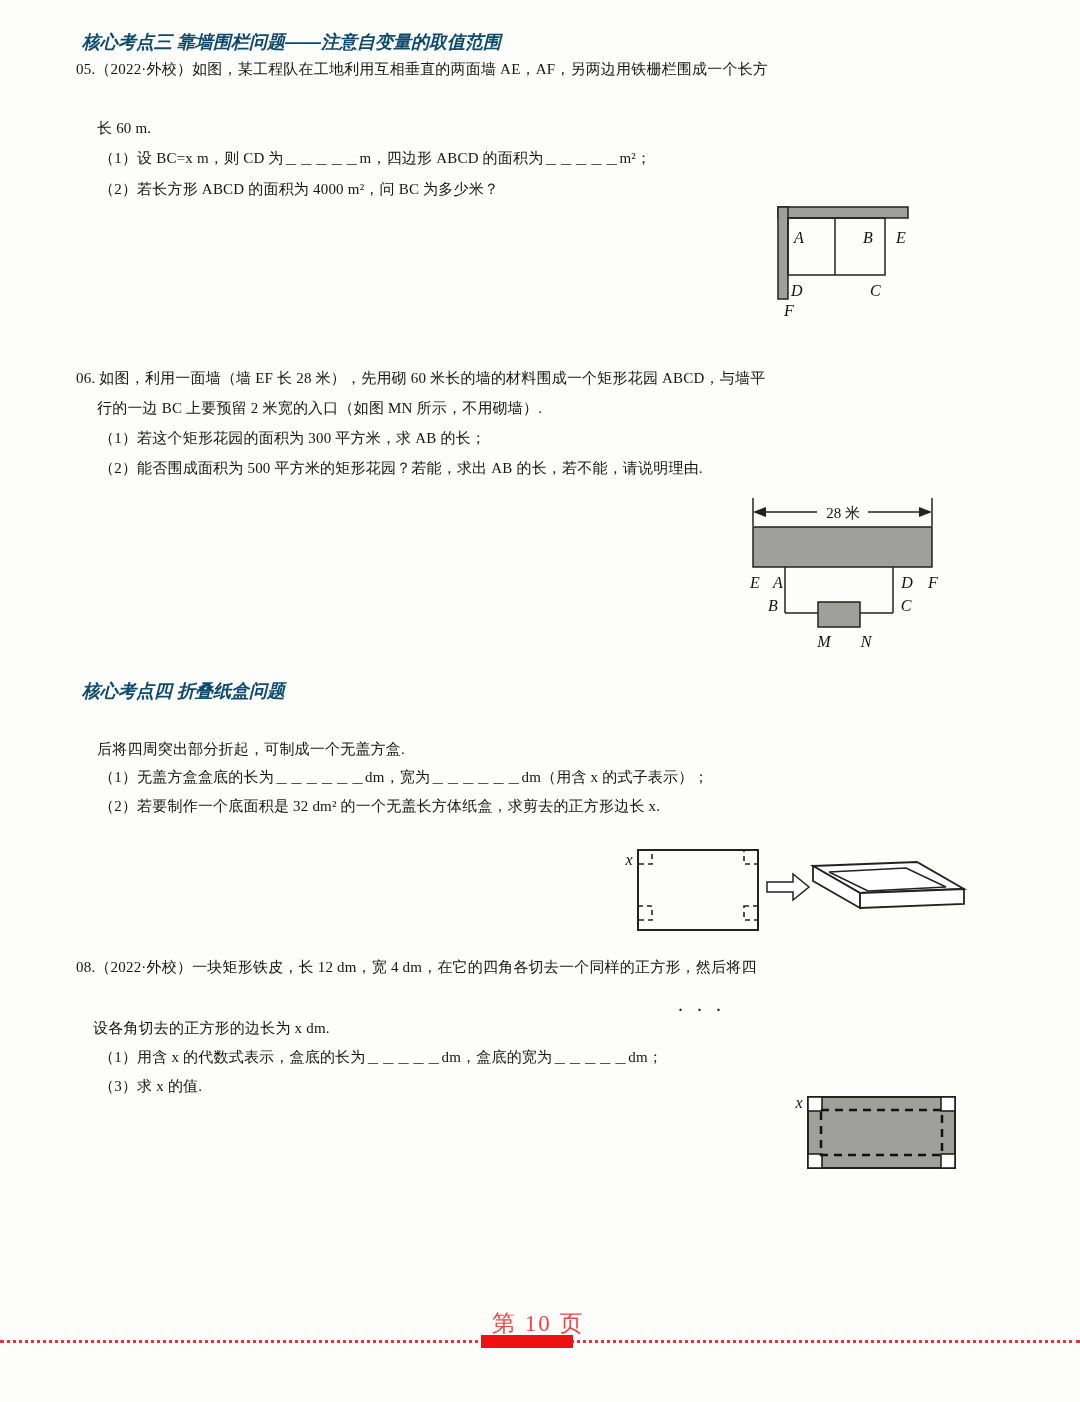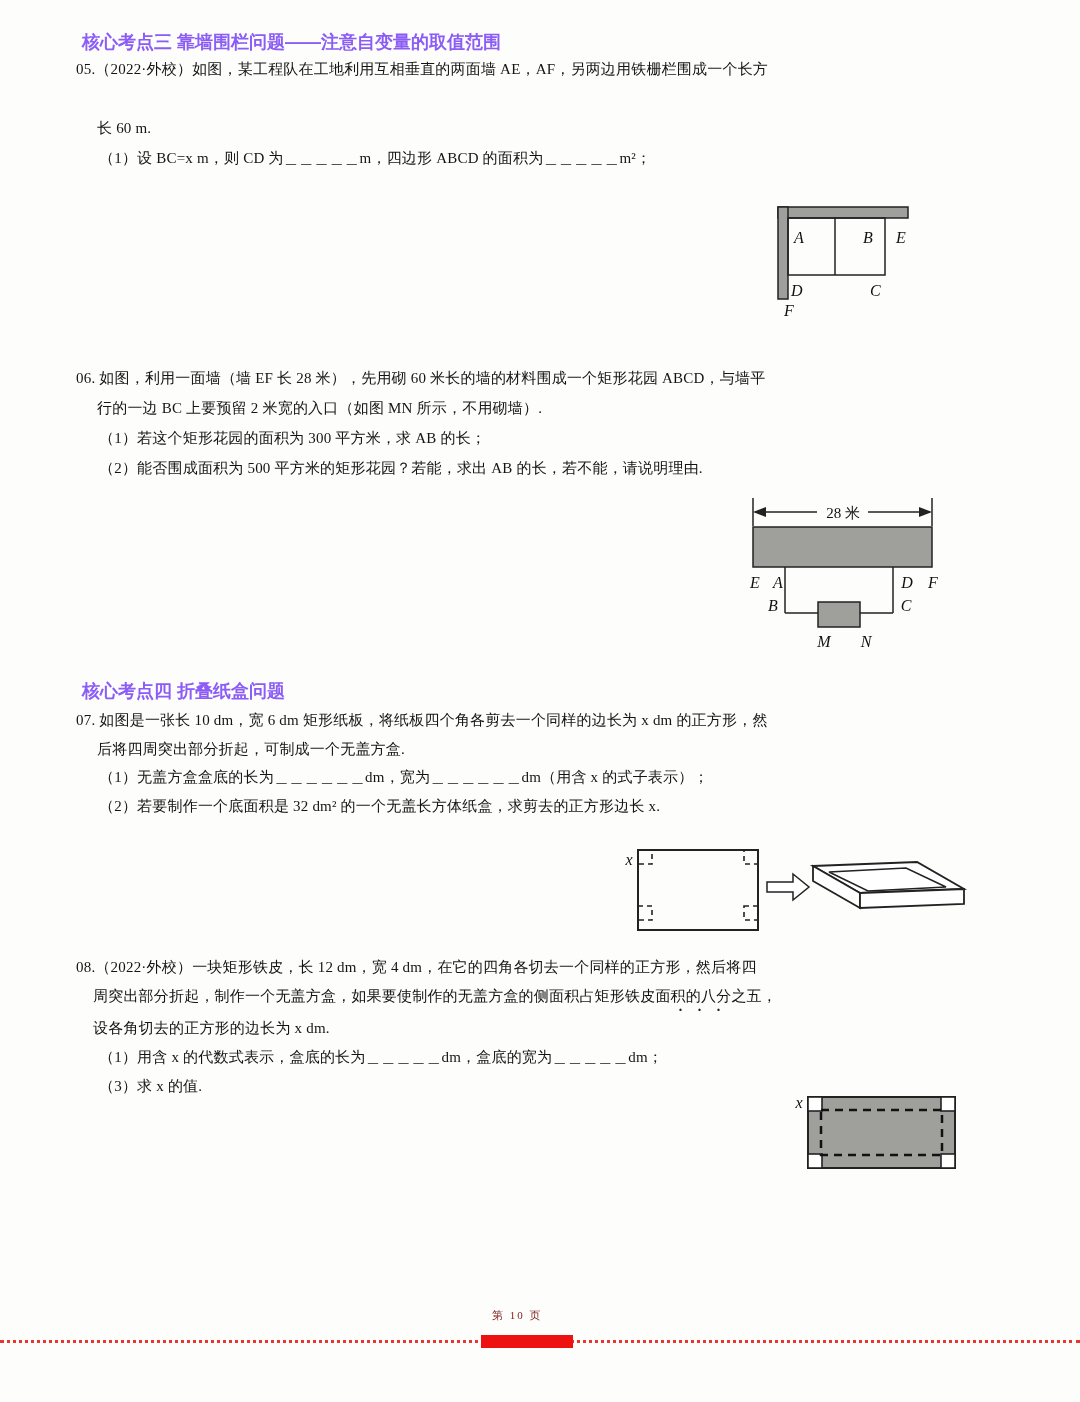--- a/index.html
+++ b/index.html
@@ -9,22 +9,23 @@
     background:#fdfdfc;
     overflow:hidden;
     font-family:"Liberation Serif", serif;
     color:#141414;
   }
   .heading{
     position:absolute;
     font-family:"Liberation Sans", sans-serif;
     font-weight:bold;
     font-size:18px;
-    color:#8b5cf6;
+    color:#0c4a6e;
     white-space:nowrap;
+    font-style:italic;
   }
   .line{
     position:absolute;
     font-size:15px;
     line-height:1.25;
     white-space:nowrap;
     letter-spacing:0.2px;
   }
   .fig{position:absolute;}
   .fig svg{display:block;}
@@ -37,23 +38,23 @@
   .fig text.upright{font-style:normal;font-size:15px;}
   .emph{
     position:absolute;
     font-size:15px;
     font-weight:bold;
     letter-spacing:14px;
     color:#222;
   }
   .page-num{
     position:absolute;
-    font-size:11px;
+    font-size:23px;
     letter-spacing:2px;
-    color:#7f1d1d;
+    color:#ef4444;
     white-space:nowrap;
   }
   .dotted-rule{
     position:absolute;
     left:0;top:1340px;width:1080px;height:0;
     border-top:3px dotted #e73530;
   }
   .red-bar{
     position:absolute;
     left:481px;top:1335px;width:92px;height:13px;
@@ -63,20 +64,21 @@
 </head>
 <body>
 
 <div class="page">
 
   <div class="heading" style="left:82px;top:30px">核心考点三 靠墙围栏问题——注意自变量的取值范围</div>
 
   <div class="line" style="left:76px;top:60px">05.（2022·外校）如图，某工程队在工地利用互相垂直的两面墙 AE，AF，另两边用铁栅栏围成一个长方</div>
   <div class="line" style="left:97px;top:119px">长 60 m.</div>
   <div class="line" style="left:99px;top:149px">（1）设 BC=x m，则 CD 为＿＿＿＿＿m，四边形 ABCD 的面积为＿＿＿＿＿m²；</div>
+  <div class="line" style="left:99px;top:180px">（2）若长方形 ABCD 的面积为 4000 m²，问 BC 为多少米？</div>
 
   <div class="fig" style="left:758px;top:196px">
     <svg width="170" height="126" viewBox="0 0 170 126">
       <rect x="20" y="11" width="130" height="11" fill="#9f9f9b" stroke="#222" stroke-width="1.5"></rect>
       <rect x="20" y="11" width="10" height="92" fill="#9f9f9b" stroke="#222" stroke-width="1.5"></rect>
       <rect x="30" y="22" width="97" height="57" fill="none" stroke="#222" stroke-width="1.5"></rect>
       <line x1="77" y1="22" x2="77" y2="79" stroke="#222" stroke-width="1.5"></line>
       <text x="36" y="47">A</text>
       <text x="105" y="47">B</text>
       <text x="138" y="47">E</text>
@@ -111,21 +113,20 @@
       <text x="200" y="94" text-anchor="middle">F</text>
       <text x="40" y="117" text-anchor="middle">B</text>
       <text x="173" y="117" text-anchor="middle">C</text>
       <text x="91" y="153" text-anchor="middle">M</text>
       <text x="133" y="153" text-anchor="middle">N</text>
     </svg>
   </div>
 
   <div class="heading" style="left:82px;top:679px">核心考点四 折叠纸盒问题</div>
 
-  <div class="line" style="left:76px;top:711px">07. 如图是一张长 10 dm，宽 6 dm 矩形纸板，将纸板四个角各剪去一个同样的边长为 x dm 的正方形，然</div>
   <div class="line" style="left:97px;top:740px">后将四周突出部分折起，可制成一个无盖方盒.</div>
   <div class="line" style="left:99px;top:768px">（1）无盖方盒盒底的长为＿＿＿＿＿＿dm，宽为＿＿＿＿＿＿dm（用含 x 的式子表示）；</div>
   <div class="line" style="left:99px;top:797px">（2）若要制作一个底面积是 32 dm² 的一个无盖长方体纸盒，求剪去的正方形边长 x.</div>
 
   <div class="fig" style="left:613px;top:840px">
     <svg width="372" height="100" viewBox="0 0 372 100">
       <text x="16" y="25" text-anchor="middle">x</text>
       <rect x="25" y="10" width="120" height="80" fill="none" stroke="#222" stroke-width="2"></rect>
       <rect x="25" y="10" width="14" height="14" fill="none" stroke="#222" stroke-width="1.6" stroke-dasharray="5 4"></rect>
       <rect x="131" y="10" width="14" height="14" fill="none" stroke="#222" stroke-width="1.6" stroke-dasharray="5 4"></rect>
@@ -133,21 +134,20 @@
       <rect x="131" y="66" width="14" height="14" fill="none" stroke="#222" stroke-width="1.6" stroke-dasharray="5 4"></rect>
       <polygon points="154,42 180,42 180,34 196,47 180,60 180,52 154,52" fill="#fff" stroke="#222" stroke-width="1.5"></polygon>
       <polygon points="200,26 304,22 351,49 247,53" fill="#fff" stroke="#222" stroke-width="1.8"></polygon>
       <polygon points="200,26 247,53 247,68 200,41" fill="#fff" stroke="#222" stroke-width="1.8"></polygon>
       <polygon points="247,53 351,49 351,64 247,68" fill="#fff" stroke="#222" stroke-width="1.8"></polygon>
       <polygon points="216,32 293,28 333,47 255,51" fill="#fff" stroke="#222" stroke-width="1.5"></polygon>
     </svg>
   </div>
 
   <div class="line" style="left:76px;top:958px">08.（2022·外校）一块矩形铁皮，长 12 dm，宽 4 dm，在它的四角各切去一个同样的正方形，然后将四</div>
-  <div class="line" style="left:93px;top:987px">周突出部分折起，制作一个无盖方盒，如果要使制作的无盖方盒的侧面积占矩形铁皮面积的八分之五，</div>
   <div class="line" style="left:93px;top:1019px">设各角切去的正方形的边长为 x dm.</div>
   <div class="line" style="left:99px;top:1048px">（1）用含 x 的代数式表示，盒底的长为＿＿＿＿＿dm，盒底的宽为＿＿＿＿＿dm；</div>
   <div class="line" style="left:99px;top:1077px">（3）求 x 的值.</div>
   <div class="emph" style="left:678px;top:1002px">···</div>
 
   <div class="fig" style="left:788px;top:1089px">
     <svg width="180" height="92" viewBox="0 0 180 92">
       <text x="11" y="19" text-anchor="middle">x</text>
       <rect x="20" y="8" width="147" height="71" fill="#9f9f9b" stroke="#222" stroke-width="2"></rect>
       <rect x="20" y="8" width="14" height="14" fill="#fff" stroke="#222" stroke-width="1.6"></rect>

